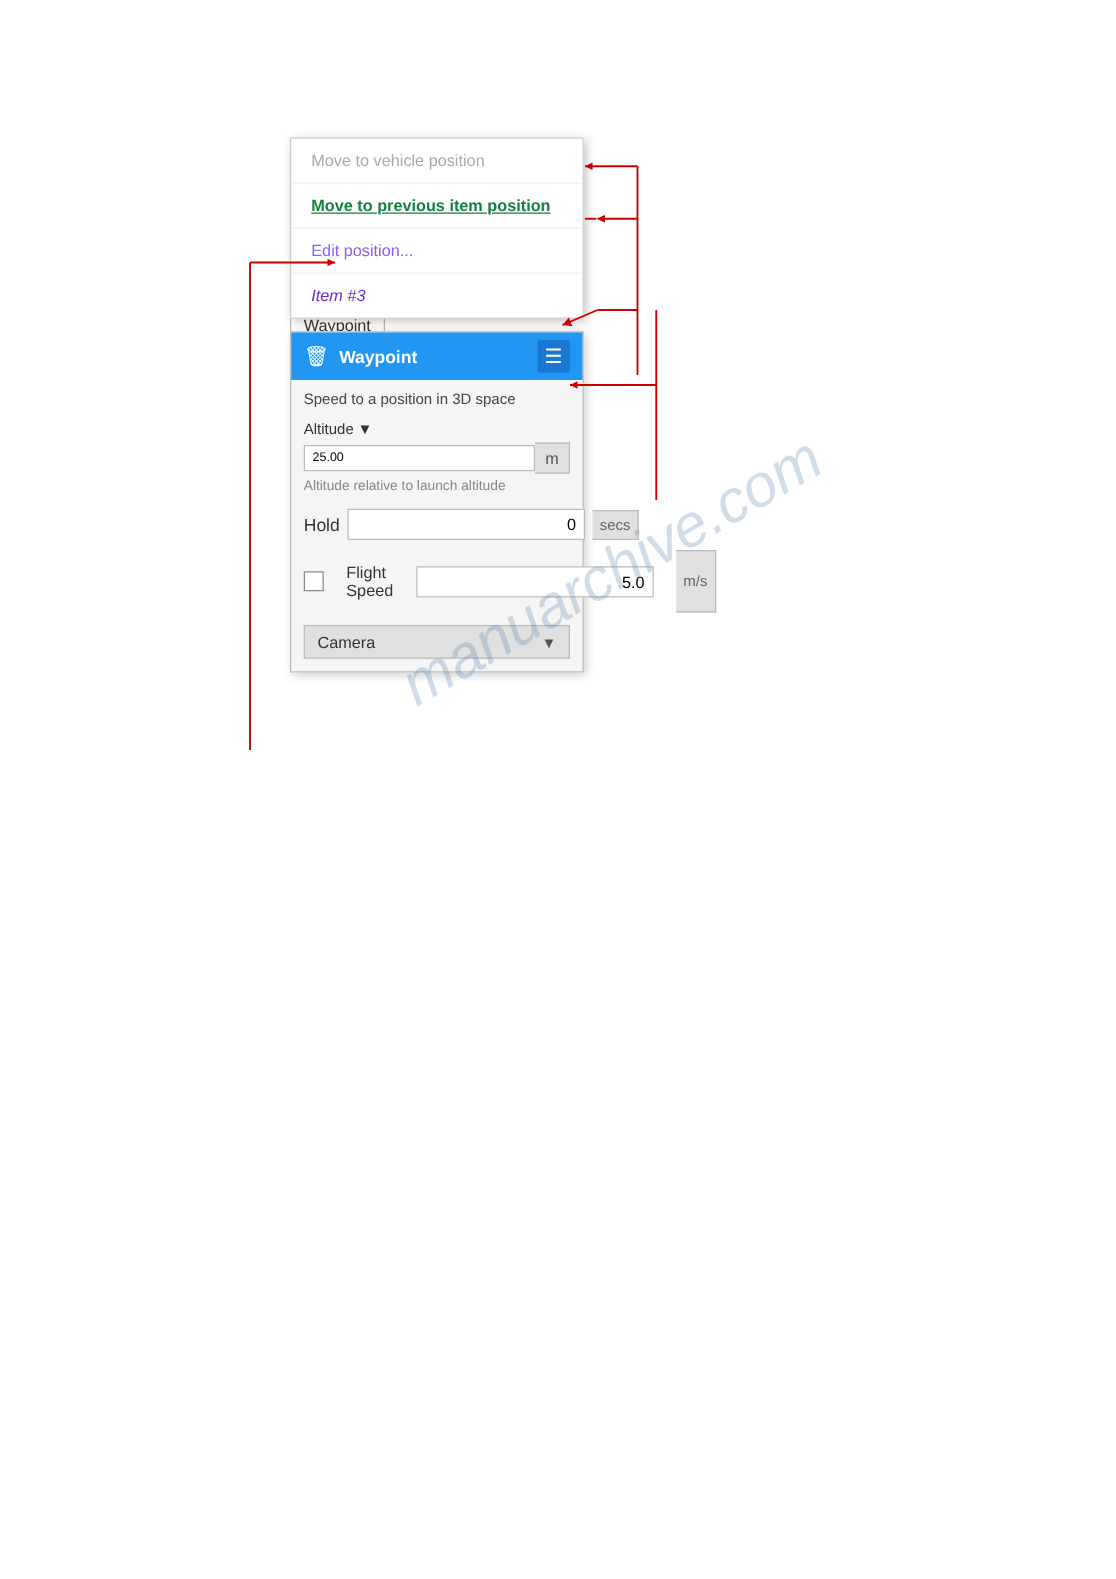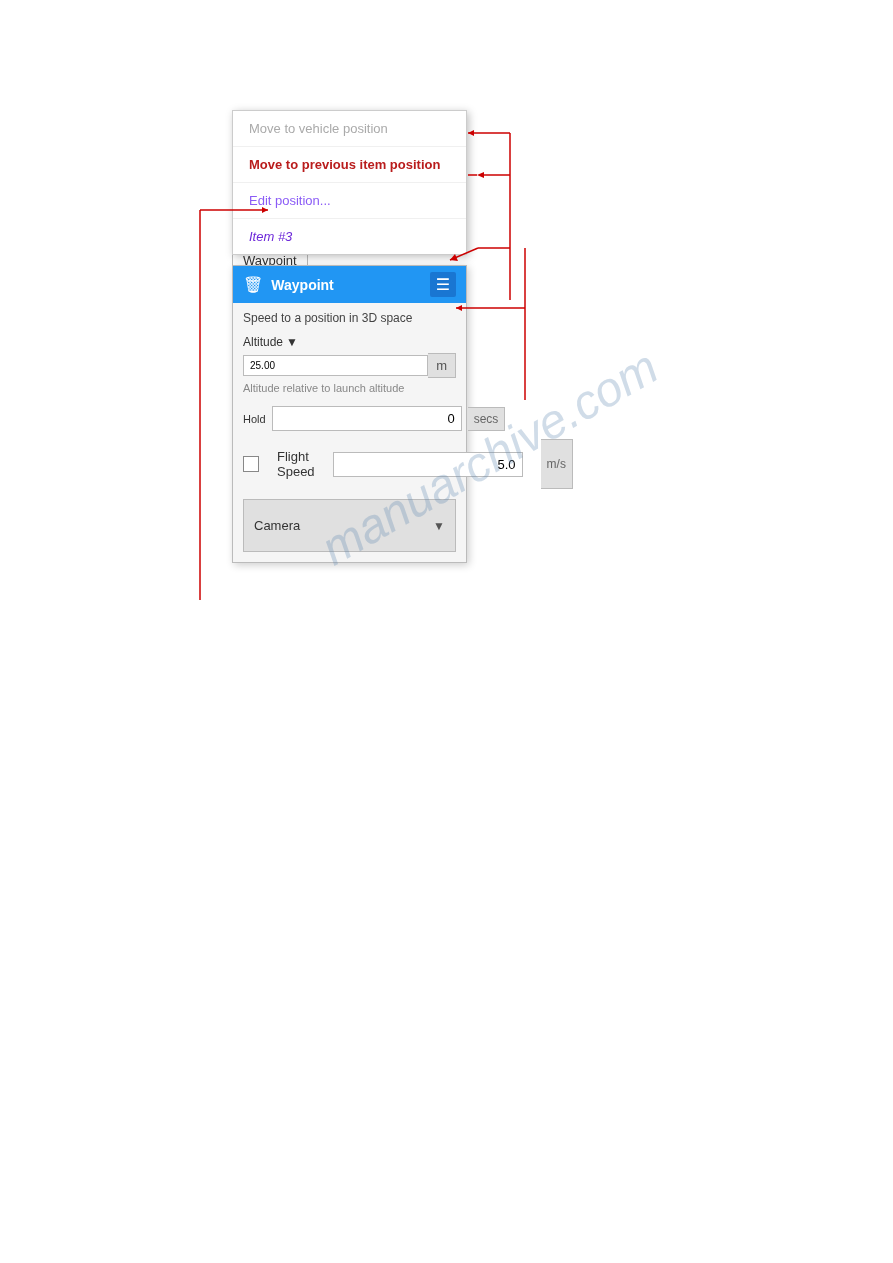--- a/index.html
+++ b/index.html
@@ -32,21 +32,21 @@
     }
     .context-menu-item {
       padding: 10px 16px;
       font-size: 13px;
       color: #8b5cf6;
       cursor: pointer;
       border-bottom: 1px solid #f0f0f0;
     }
     .context-menu-item:last-child { border-bottom: none; }
     .context-menu-item.disabled { color: #aaa; }
-    .context-menu-item.bold { font-weight: bold; color: #b91c1c; }
+    .context-menu-item.bold { font-weight: bold; color: #15803d; text-decoration: underline; }
     .context-menu-item.item-label { color: #6d28d9; font-style: italic; }
 
     
     .waypoint-panel {
       position: absolute;
       left: 232px;
       top: 265px;
       width: 235px;
       background: #f5f5f5;
       border: 1px solid #bbb;
@@ -125,21 +125,21 @@
       color: #888;
       margin-bottom: 12px;
     }
     .hold-row {
       display: flex;
       align-items: center;
       margin-bottom: 8px;
       gap: 6px;
     }
     .hold-label {
-      font-size: 11px;
+      font-size: 14px;
       color: #333;
       width: 60px;
     }
     .hold-input {
       flex: 1;
       border: 1px solid #bbb;
       padding: 4px 6px;
       font-size: 13px;
       background: #fff;
       text-align: right;
@@ -184,21 +184,21 @@
       background: #e0e0e0;
       border: 1px solid #bbb;
       border-left: none;
     }
     .camera-row {
       display: flex;
       align-items: center;
       justify-content: space-between;
       background: #e0e0e0;
       border: 1px solid #bbb;
-      padding: 18px 10px;
+      padding: 5px 10px;
       cursor: pointer;
     }
     .camera-label {
       font-size: 13px;
       color: #333;
     }
     .dropdown-arrow {
       font-size: 12px;
       color: #555;
     }

